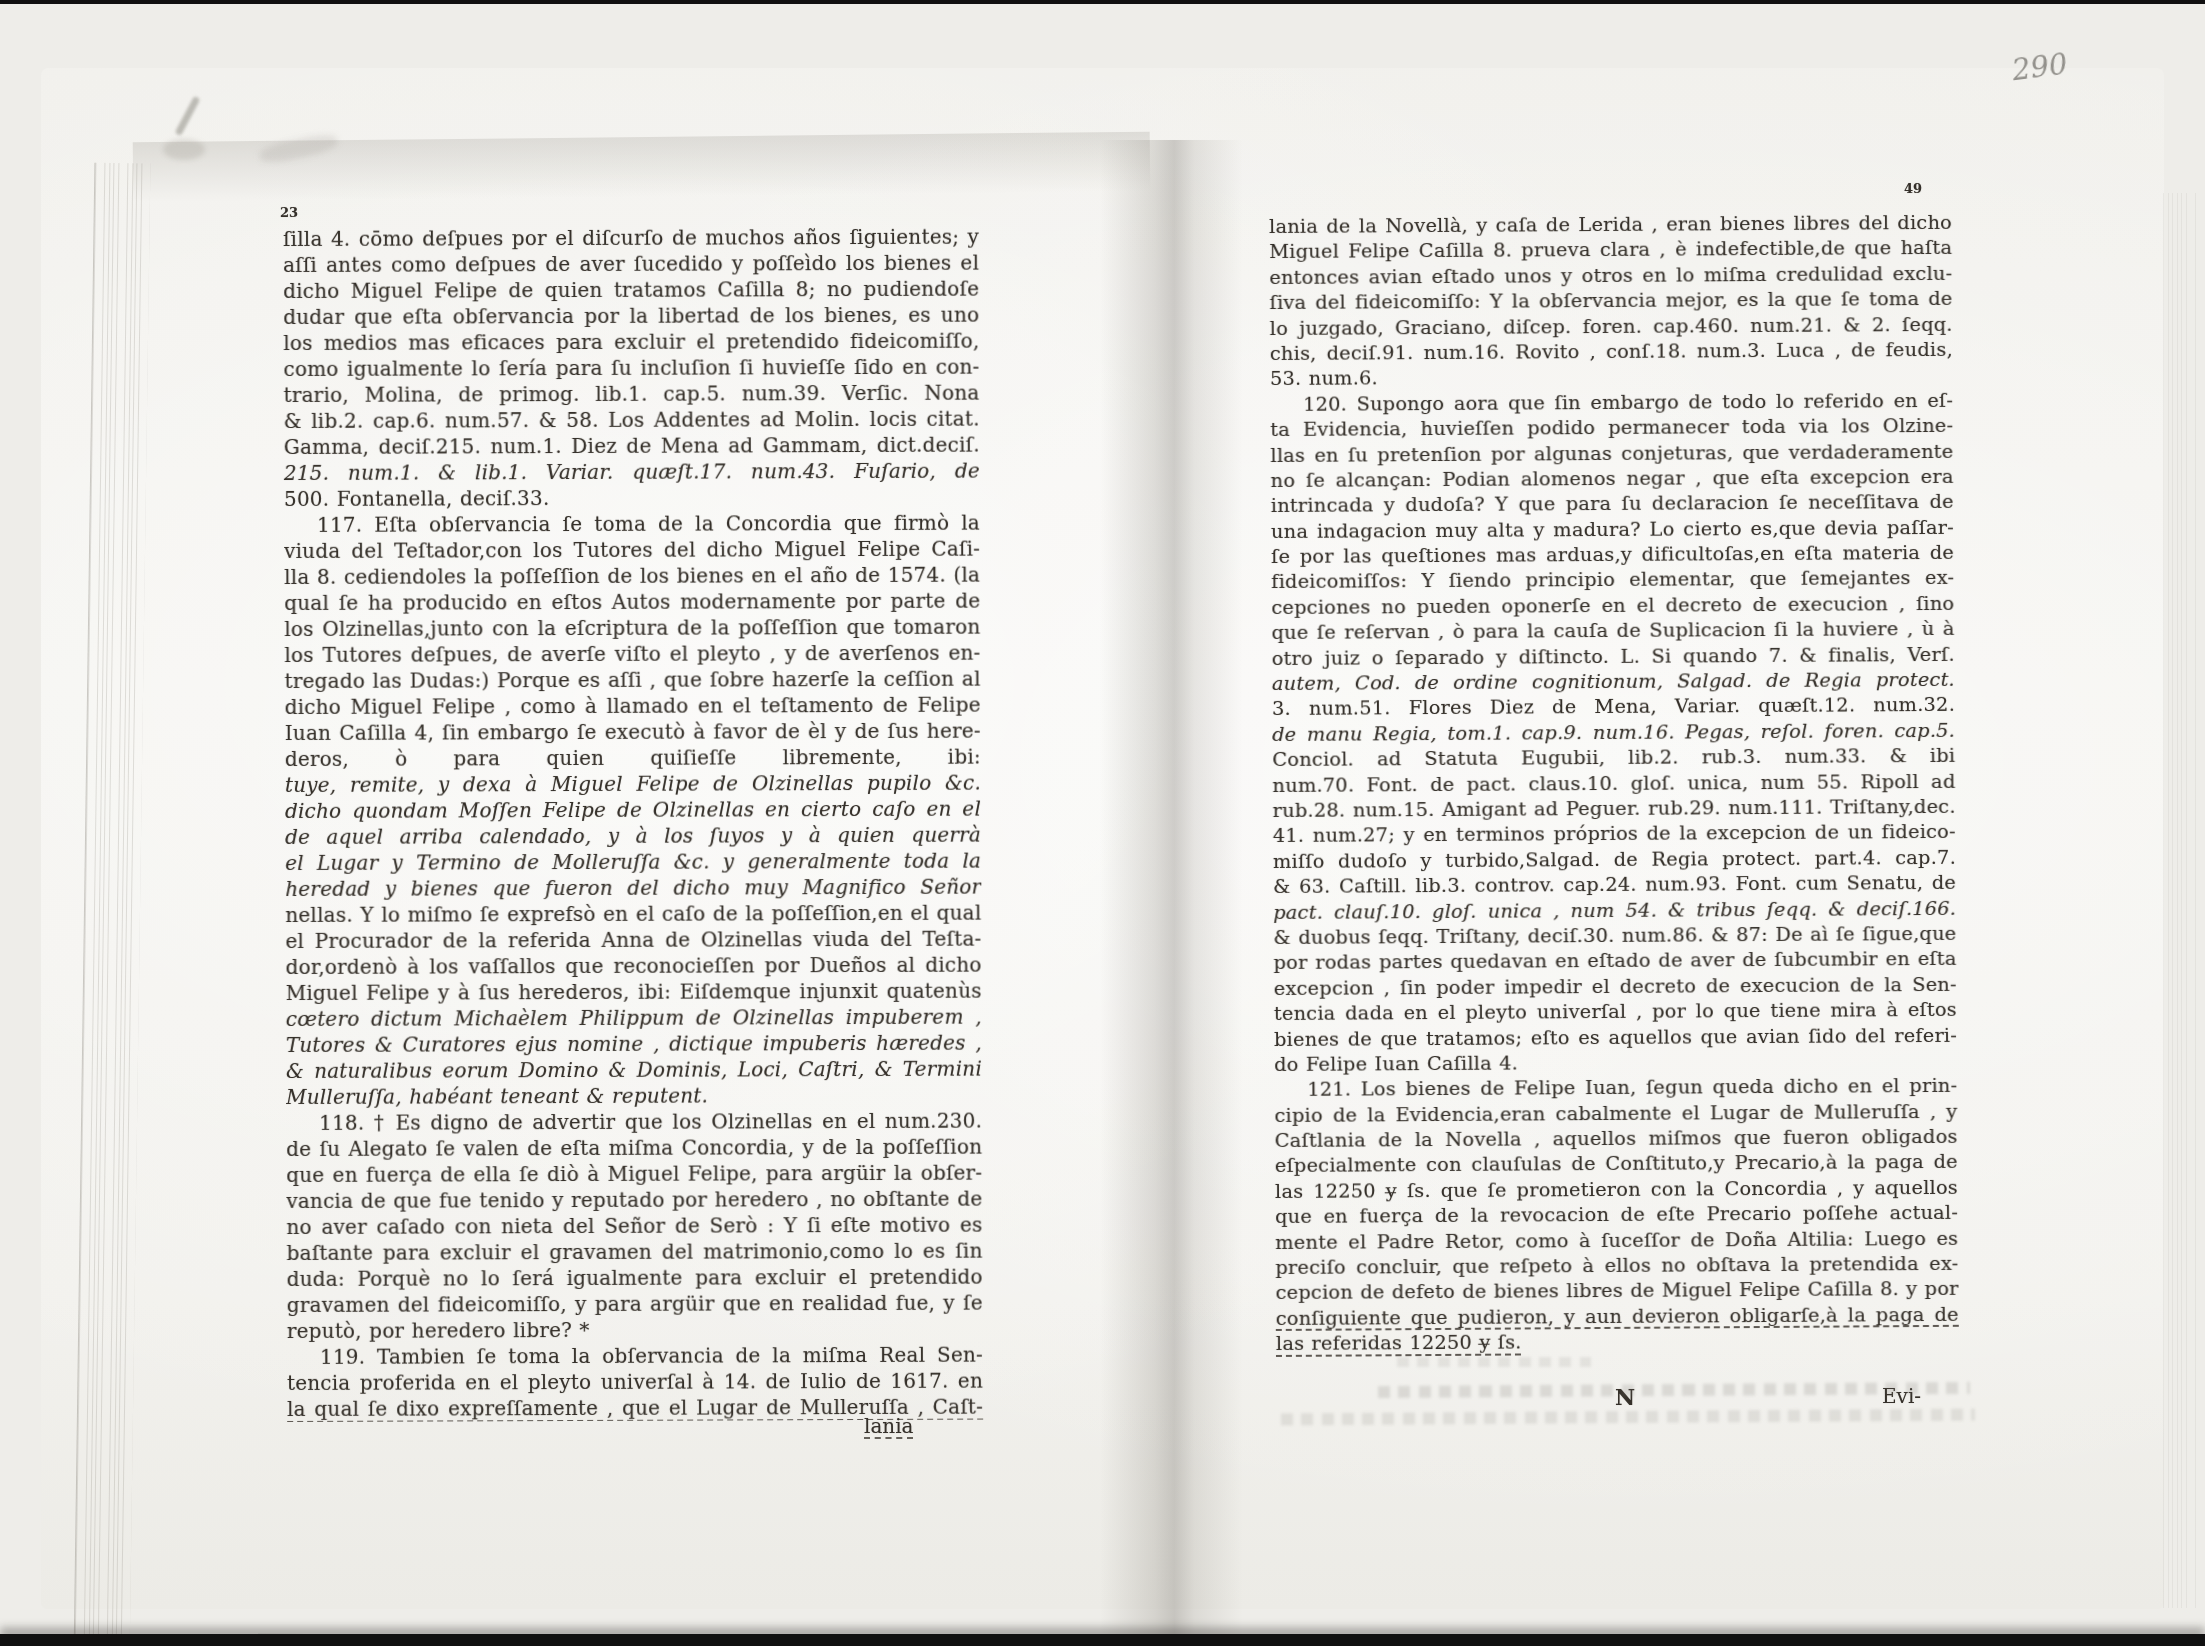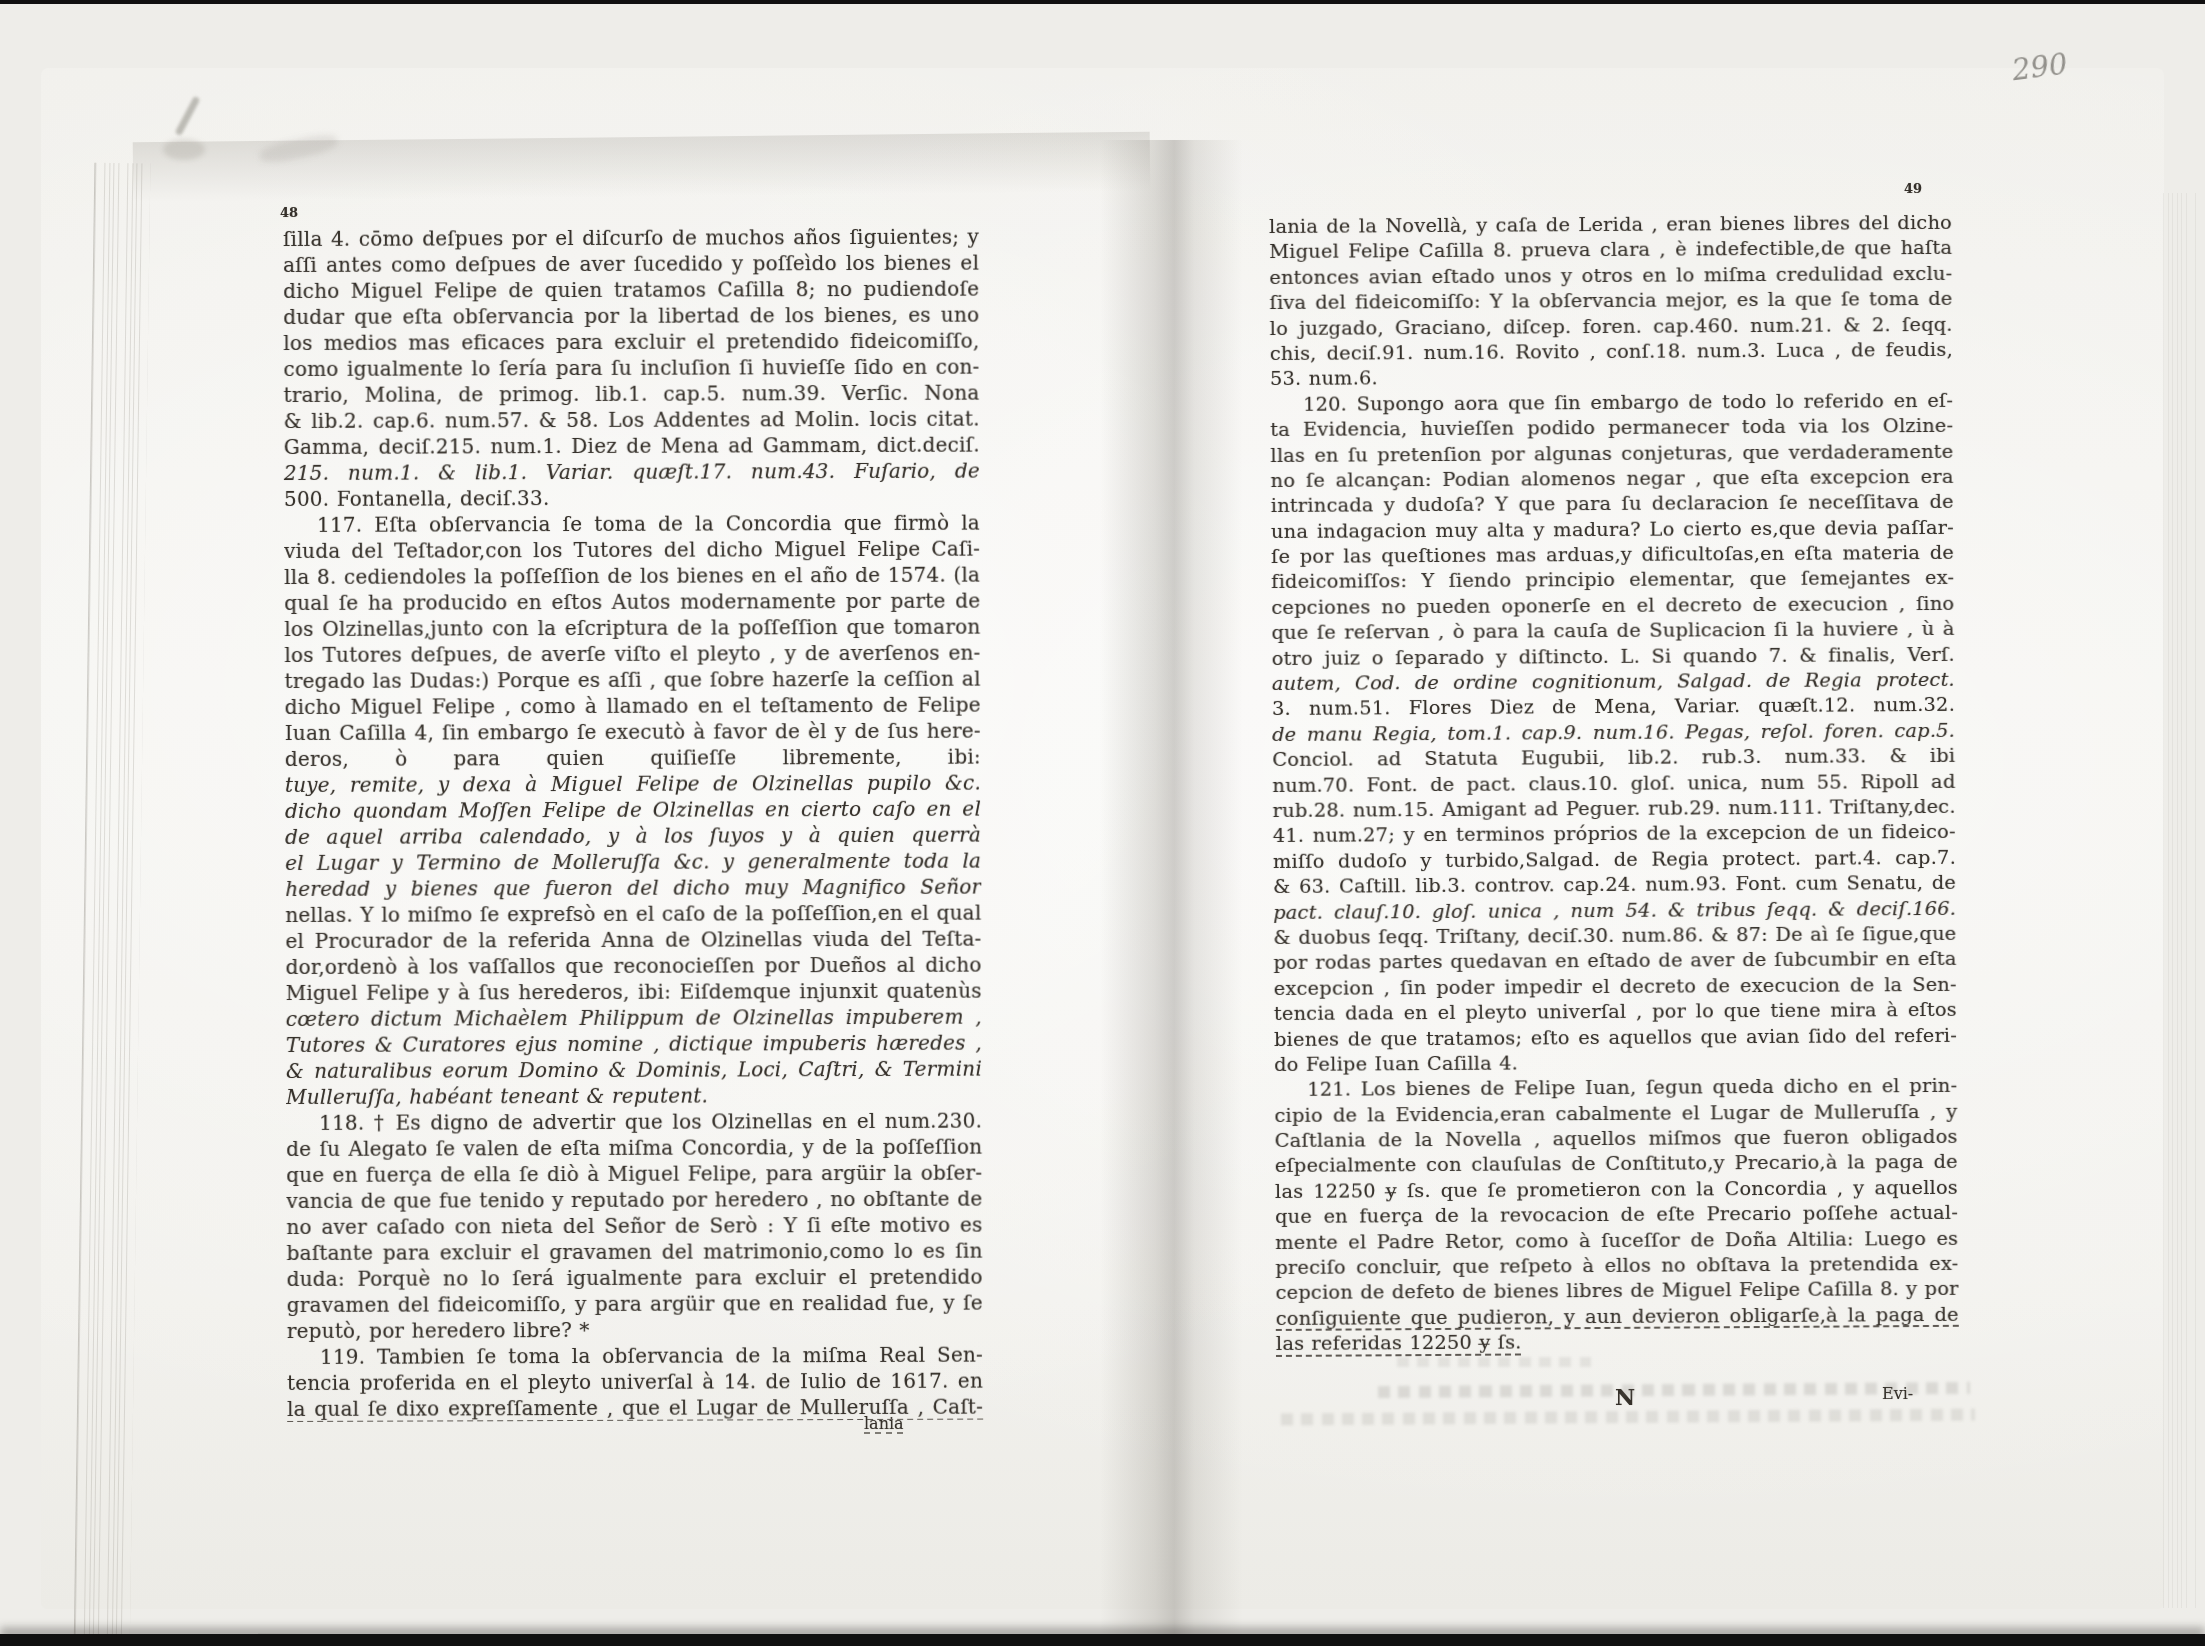--- a/index.html
+++ b/index.html
@@ -48,21 +48,21 @@
     text-align:justify;text-align-last:justify;
     word-spacing:0.9px;letter-spacing:0.2px;
   }
   .line.nj{text-align:left;text-align-last:left;}
   .line.em{font-style:italic;}
   .line.ind{text-indent:33px;}
   .line.ul{text-decoration:underline;text-decoration-style:dashed;text-decoration-color:rgba(50,45,38,.65);text-underline-offset:4.6px;}
   .pagenum{position:absolute;font-size:13px;font-weight:bold;}
   .pn-left{left:280px;top:205px;}
   .pn-right{left:1904px;top:181px;}
-  .catchword{position:absolute;font-size:16px;font-style:normal;}
+  .catchword{position:absolute;font-size:20px;font-style:normal;}
   .cw-left{left:864px;top:1414px;text-decoration:underline;text-decoration-style:dashed;text-decoration-color:rgba(50,45,38,.6);text-underline-offset:4.2px;}
   .cw-right{left:1882px;top:1384px;filter:blur(0.2px);}
   .sig{position:absolute;left:1615px;top:1384px;font-size:22px;font-weight:bold;filter:blur(0.1px);}
   .folio{
     position:absolute;left:2012px;top:50px;
     font-size:29px;font-style:italic;color:#93918c;
     transform:rotate(-7deg);filter:blur(0.3px);
   }
   
   .smudge{position:absolute;background:rgba(90,85,75,.35);filter:blur(1.8px);}
@@ -86,21 +86,21 @@
     <div class="fore-edge right"></div>
     <div class="gutter"></div>
     <div class="bottom-line bl1"></div>
 
   </div>
 
   <div class="smudge sm1"></div>
   <div class="smudge sm2"></div>
   <div class="smudge sm3"></div>
 
-  <span class="pagenum pn-left ink">48</span>
+  <span class="pagenum pn-left ink">23</span>
   <div class="tb tb-left ink">
       <div class="line">ſilla 4. cōmo deſpues por el diſcurſo de muchos años ſiguientes; y</div>
       <div class="line">aſſi antes como deſpues de aver ſucedido y poſſeìdo los bienes el</div>
       <div class="line">dicho Miguel Felipe de quien tratamos Caſilla 8; no pudiendoſe</div>
       <div class="line">dudar que eſta obſervancia por la libertad de los bienes, es uno de</div>
       <div class="line">los medios mas eficaces para excluir el pretendido fideicomiſſo,</div>
       <div class="line">como igualmente lo ſería para ſu incluſion ſi huvieſſe ſido en con-</div>
       <div class="line">trario, Molina, de primog. lib.1. cap.5. num.39. Verſic. Nona conjectura,</div>
       <div class="line">&amp; lib.2. cap.6. num.57. &amp; 58.  Los Addentes ad Molin. locis citat.</div>
       <div class="line">Gamma, deciſ.215. num.1.  Diez de Mena ad Gammam, dict.deciſ.</div>

